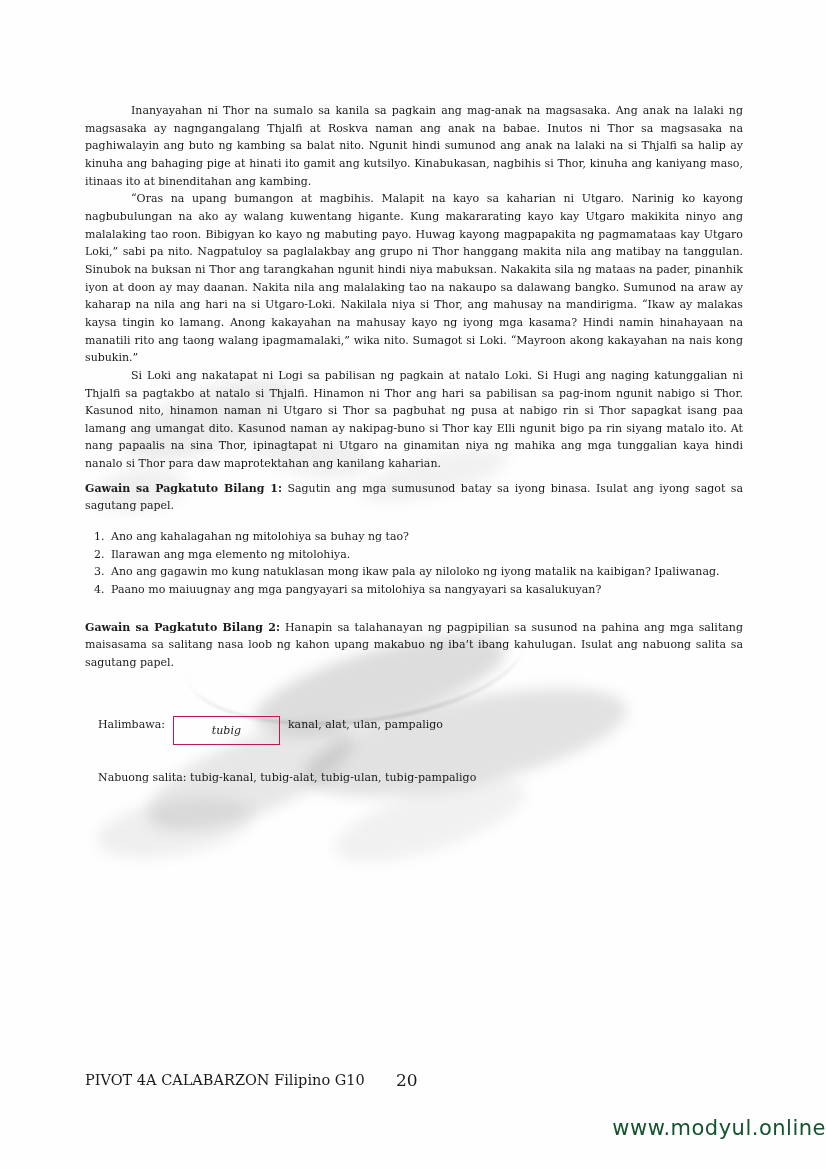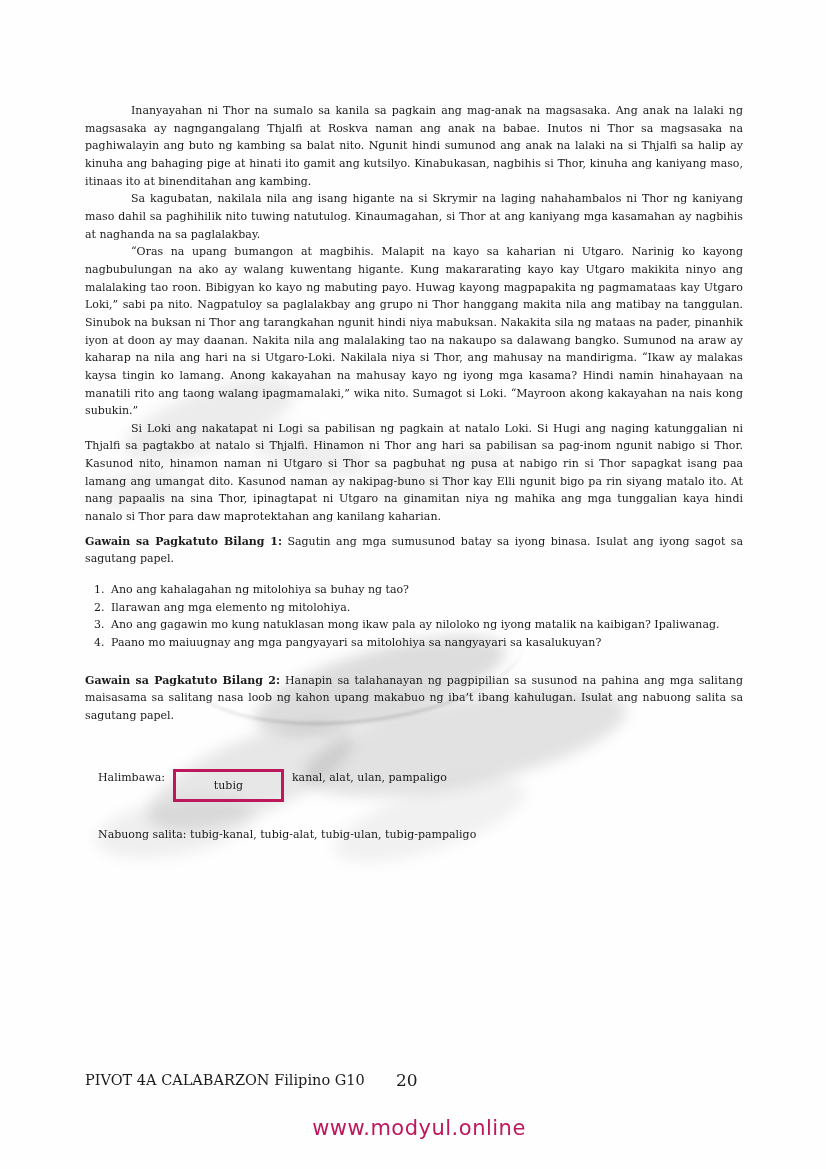--- a/index.html
+++ b/index.html
@@ -47,25 +47,26 @@
   ol.questions li { padding-left:3px; margin:0; }
   .example-row {
     display:flex;
     align-items:flex-start;
     gap:8px;
     margin-top:44px;
     padding-left:13px;
     text-align:left;
   }
   .word-box {
-    border:3px solid #be185d;
+    border:1px solid #be185d;
     padding:5px 0;
     width:105px;
     text-align:center;
     flex:0 0 auto;
+    font-style:italic;
   }
   .result-line {
     margin-top:24px;
     padding-left:13px;
     text-align:left;
   }
   .footer-left {
     position:absolute;
     left:85px; top:1072px;
     font-size:14.5px;
@@ -73,22 +74,22 @@
   }
   .page-number {
     position:absolute;
     left:396px; top:1070px;
     font-size:17px;
     z-index:1;
   }
   .watermark {
     position:absolute;
     left:0; right:0; top:1116px;
-    text-align:center;
-    color:#be185d;
+    text-align:right;
+    color:#14532d;
     font-family:"DejaVu Sans", sans-serif;
     font-size:21px;
     letter-spacing:0.5px;
     z-index:1;
     margin-left:12px;
   }
 </style>
 </head>
 <body>
 
@@ -101,21 +102,20 @@
   <div class="smudge-arc" style="left:185px; top:590px; width:340px; height:130px; transform:rotate(-6deg);"></div>
   <div class="smudge" style="left:250px; top:650px; width:260px; height:70px; background:rgba(0,0,0,0.13); transform:rotate(-16deg);"></div>
   <div class="smudge" style="left:300px; top:700px; width:330px; height:85px; background:rgba(0,0,0,0.11); transform:rotate(-12deg);"></div>
   <div class="smudge" style="left:140px; top:740px; width:220px; height:75px; background:rgba(0,0,0,0.09); transform:rotate(-22deg);"></div>
   <div class="smudge" style="left:95px; top:800px; width:160px; height:55px; background:rgba(0,0,0,0.06); transform:rotate(-10deg);"></div>
   <div class="smudge" style="left:330px; top:790px; width:200px; height:60px; background:rgba(0,0,0,0.05); transform:rotate(-18deg);"></div>
 
   <div class="content">
 
     <p class="story">Inanyayahan ni Thor na sumalo sa kanila sa pagkain ang mag-anak na magsasaka. Ang anak na lalaki ng magsasaka ay nagngangalang Thjalfi at Roskva naman ang anak na babae. Inutos ni Thor sa magsasaka na paghiwalayin ang buto ng kambing sa balat nito. Ngunit hindi sumunod ang anak na lalaki na si Thjalfi sa halip ay kinuha ang bahaging pige at hinati ito gamit ang kutsilyo. Kinabukasan, nagbihis si Thor, kinuha ang kaniyang maso, itinaas ito at binenditahan ang kambing.</p>
-    <p class="story">Sa kagubatan, nakilala nila ang isang higante na si Skrymir na laging nahahambalos ni Thor ng kaniyang maso dahil sa paghihilik nito tuwing natutulog. Kinaumagahan, si Thor at ang kaniyang mga kasamahan ay nagbihis at naghanda na sa paglalakbay.</p>
     <p class="story">“Oras na upang bumangon at magbihis. Malapit na kayo sa kaharian ni Utgaro. Narinig ko kayong nagbubulungan na ako ay walang kuwentang higante. Kung makararating kayo kay Utgaro makikita ninyo ang malalaking tao roon. Bibigyan ko kayo ng mabuting payo. Huwag kayong magpapakita ng pagmamataas kay Utgaro Loki,” sabi pa nito. Nagpatuloy sa paglalakbay ang grupo ni Thor hanggang makita nila ang matibay na tanggulan. Sinubok na buksan ni Thor ang tarangkahan ngunit hindi niya mabuksan. Nakakita sila ng mataas na pader, pinanhik iyon at doon ay may daanan. Nakita nila ang malalaking tao na nakaupo sa dalawang bangko. Sumunod na araw ay kaharap na nila ang hari na si Utgaro-Loki. Nakilala niya si Thor, ang mahusay na mandirigma. “Ikaw ay malakas kaysa tingin ko lamang. Anong kakayahan na mahusay kayo ng iyong mga kasama? Hindi namin hinahayaan na manatili rito ang taong walang ipagmamalaki,” wika nito. Sumagot si Loki. “Mayroon akong kakayahan na nais kong subukin.”</p>
     <p class="story">Si Loki ang nakatapat ni Logi sa pabilisan ng pagkain at natalo Loki. Si Hugi ang naging katunggalian ni Thjalfi sa pagtakbo at natalo si Thjalfi. Hinamon ni Thor ang hari sa pabilisan sa pag-inom ngunit nabigo si Thor. Kasunod nito, hinamon naman ni Utgaro si Thor sa pagbuhat ng pusa at nabigo rin si Thor sapagkat isang paa lamang ang umangat dito. Kasunod naman ay nakipag-buno si Thor kay Elli ngunit bigo pa rin siyang matalo ito. At nang papaalis na sina Thor, ipinagtapat ni Utgaro na ginamitan niya ng mahika ang mga tunggalian kaya hindi nanalo si Thor para daw maprotektahan ang kanilang kaharian.</p>
 
     <p class="activity"><span class="label">Gawain sa Pagkatuto Bilang 1:</span> <span>Sagutin ang mga sumusunod batay sa iyong binasa. Isulat ang iyong sagot sa sagutang papel.</span></p>
 
     <ol class="questions">
       <li>Ano ang kahalagahan ng mitolohiya sa buhay ng tao?</li>
       <li>Ilarawan ang mga elemento ng mitolohiya.</li>
       <li>Ano ang gagawin mo kung natuklasan mong ikaw pala ay niloloko ng iyong matalik na kaibigan? Ipaliwanag.</li>
       <li>Paano mo maiuugnay ang mga pangyayari sa mitolohiya sa nangyayari sa kasalukuyan?</li>

